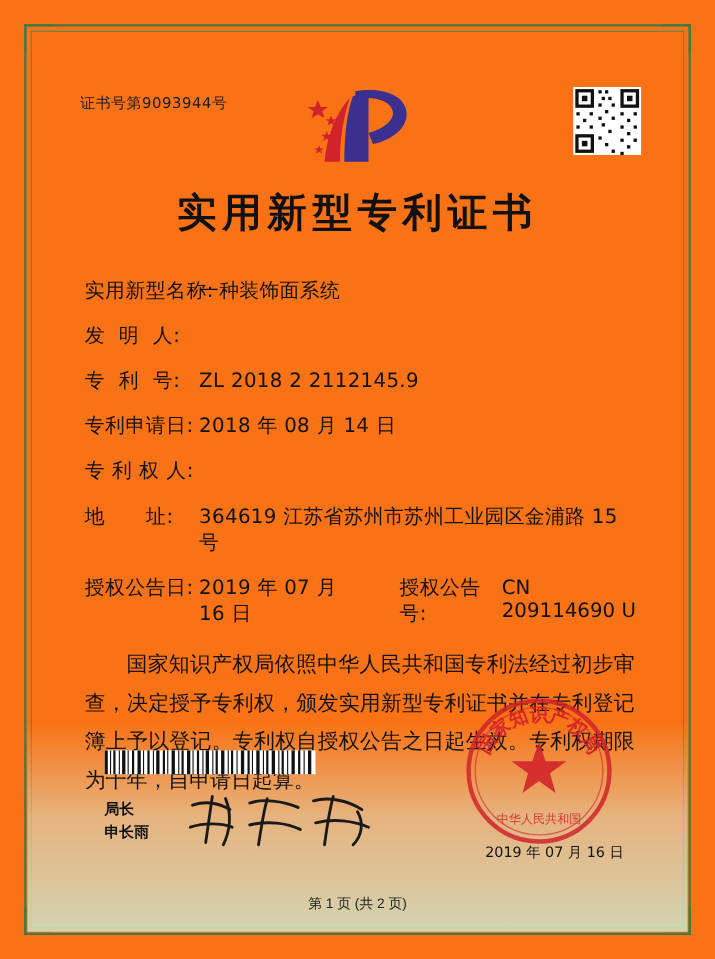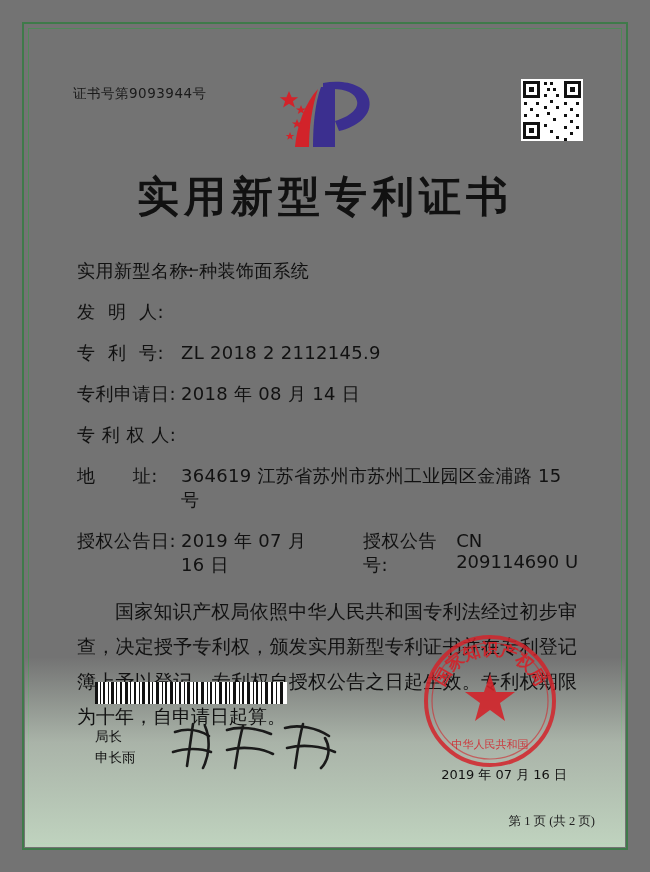--- a/index.html
+++ b/index.html
@@ -12,21 +12,21 @@
     height: 872px;
     font-family: "Liberation Serif", serif;
     color: #111;
     position: relative;
     overflow: hidden;
   }
 
   .page {
     position: absolute;
     inset: 0;
-    background: #737373;
+    background: #f97316;
     padding-left: 44px;
   }
 
   
   .frame-outer {
     position: absolute;
     left: 22px;
     top: 22px;
     right: 22px;
     bottom: 22px;
@@ -98,21 +98,21 @@
   .qr {
     position: absolute;
     right: 12px;
     top: 24px;
     width: 62px;
     height: 62px;
   }
 
   .title {
     text-align: center;
-    font-size: 42px;
+    font-size: 36px;
     font-weight: bold;
     letter-spacing: 5px;
     margin-top: 18px;
     color: #111;
     font-family: "DejaVu Sans", sans-serif;
   }
 
   .fields {
     margin-top: 34px;
     padding-left: 22px;
@@ -167,20 +167,21 @@
     height: 22px;
   }
 
   .signature-block {
     position: absolute;
     left: 40px;
     bottom: 64px;
     font-size: 13.5px;
     line-height: 1.55;
     font-family: "DejaVu Sans", sans-serif;
+    font-weight: bold;
   }
   .handwritten {
     position: absolute;
     left: 110px;
     bottom: 58px;
     width: 190px;
     height: 56px;
   }
 
   .seal {
@@ -197,24 +198,24 @@
     font-size: 13px;
     color: #111;
     font-family: "DejaVu Sans", sans-serif;
   }
 
   .page-no {
     position: absolute;
     left: 0;
     right: 0;
     bottom: 2px;
-    text-align: right;
+    text-align: center;
     font-size: 12.5px;
     color: #222;
-    font-family: Liberation Serif, serif;
+    font-family: Liberation Sans, sans-serif;
   }
 </style>
 </head>
 <body>
 
 <div class="page">
 
   <div class="frame-outer"></div>
   <div class="frame-inner"></div>
   <div class="corner tl"></div>

